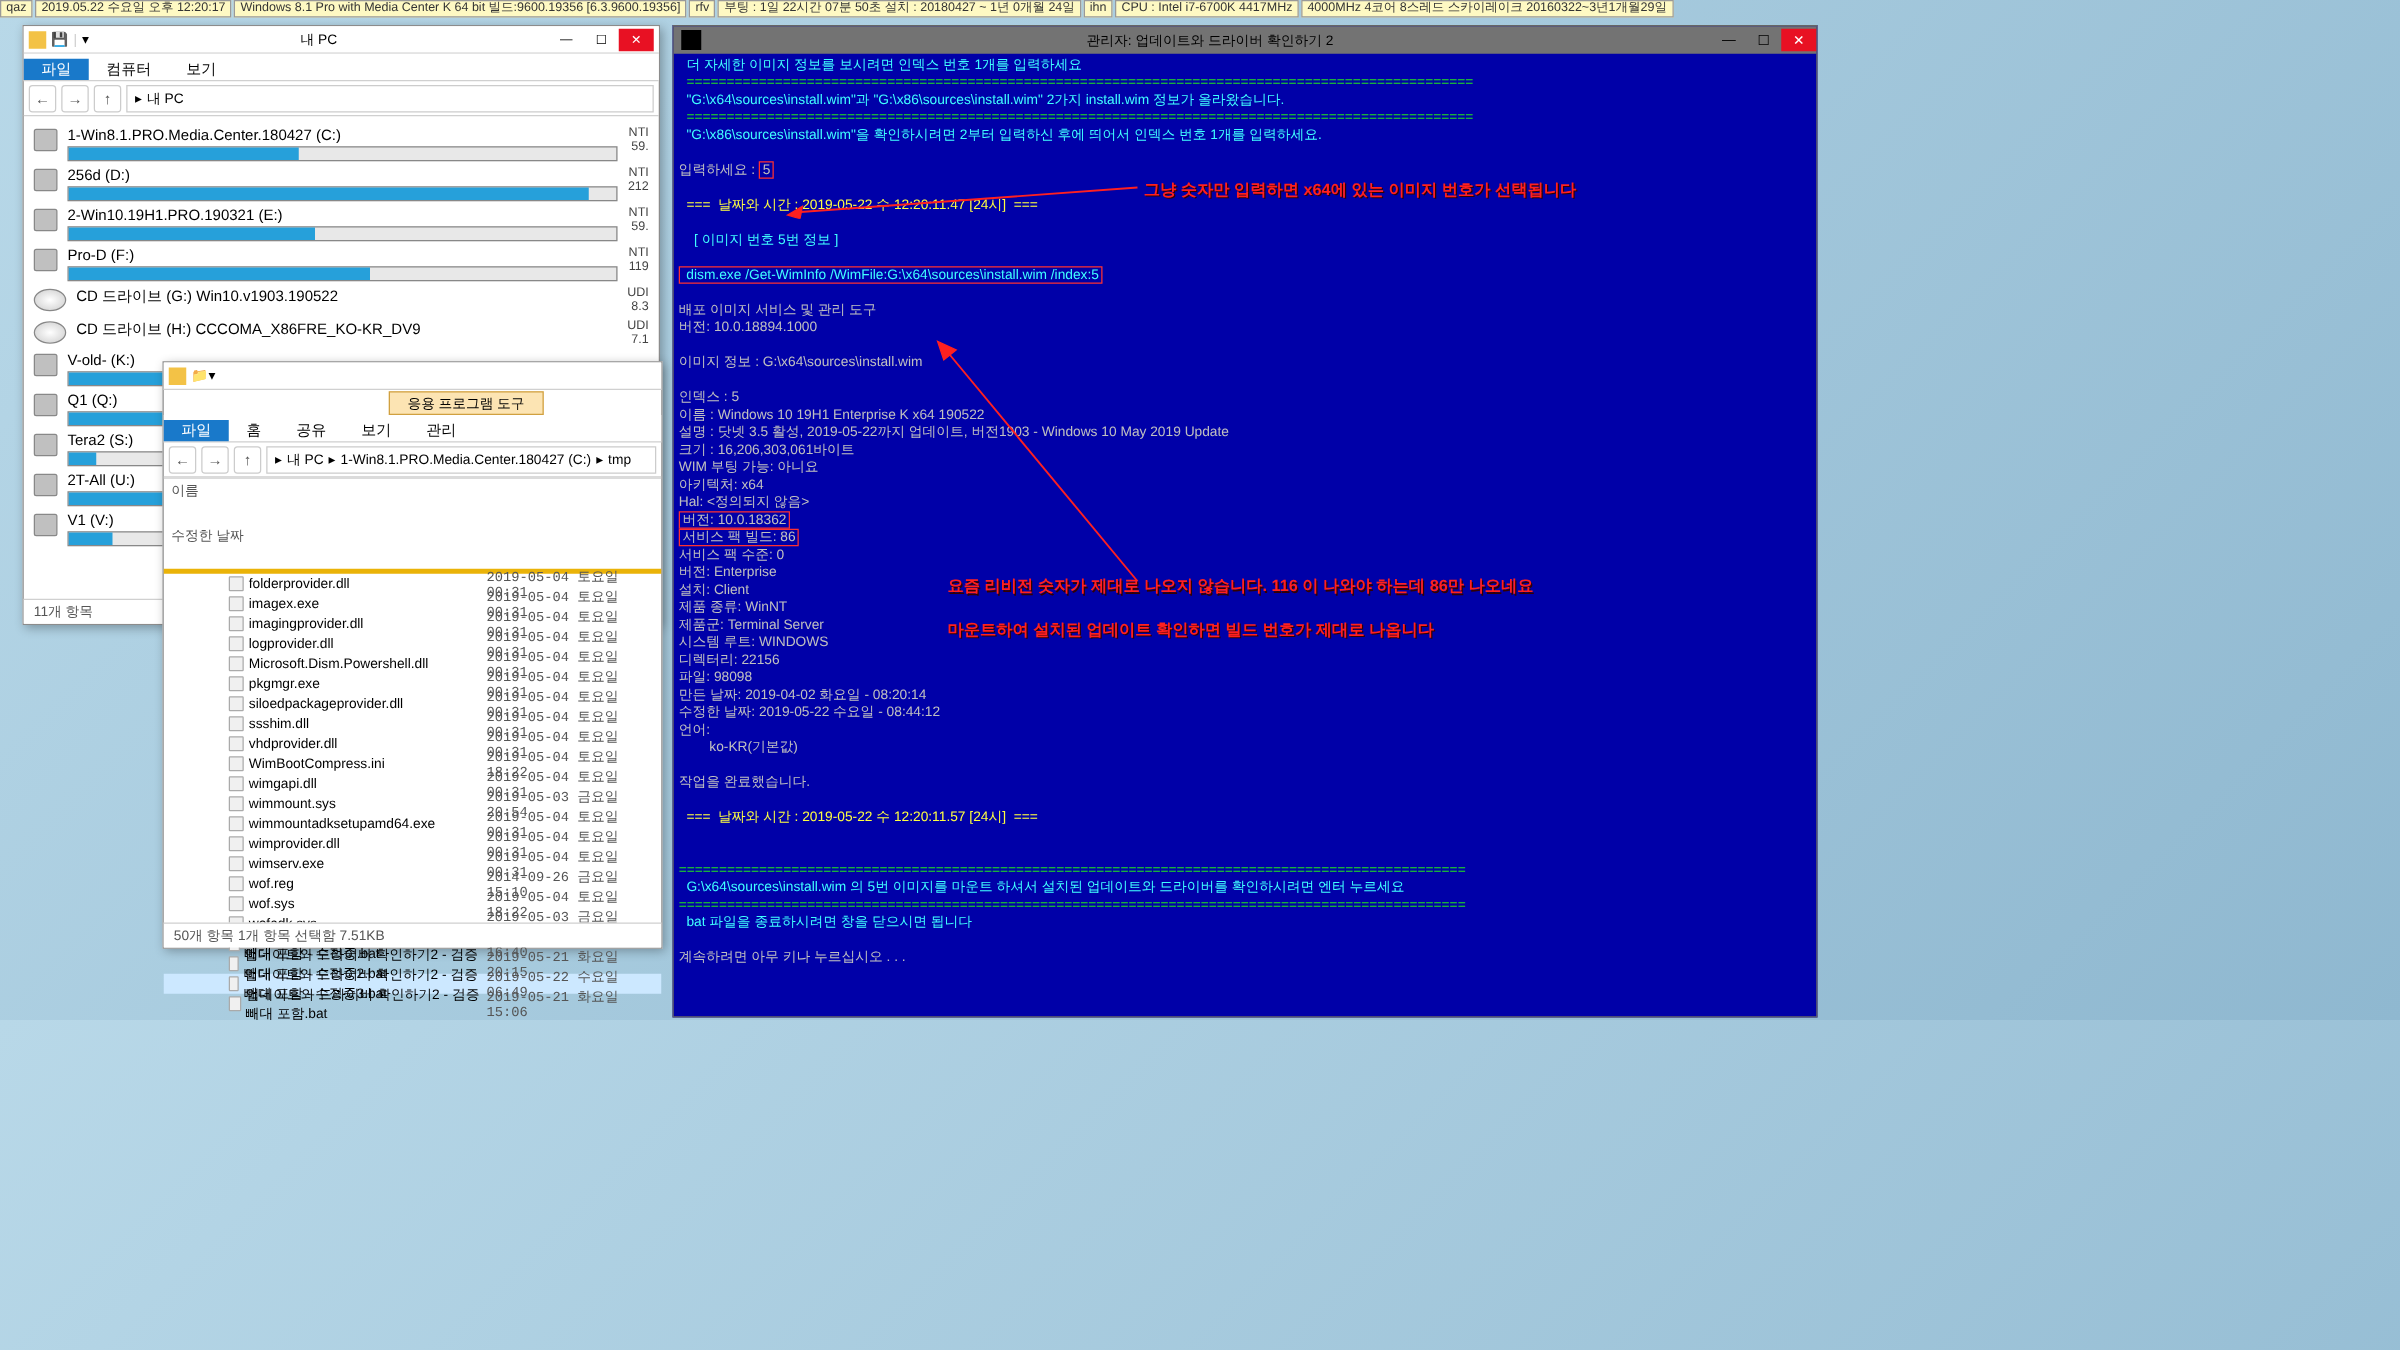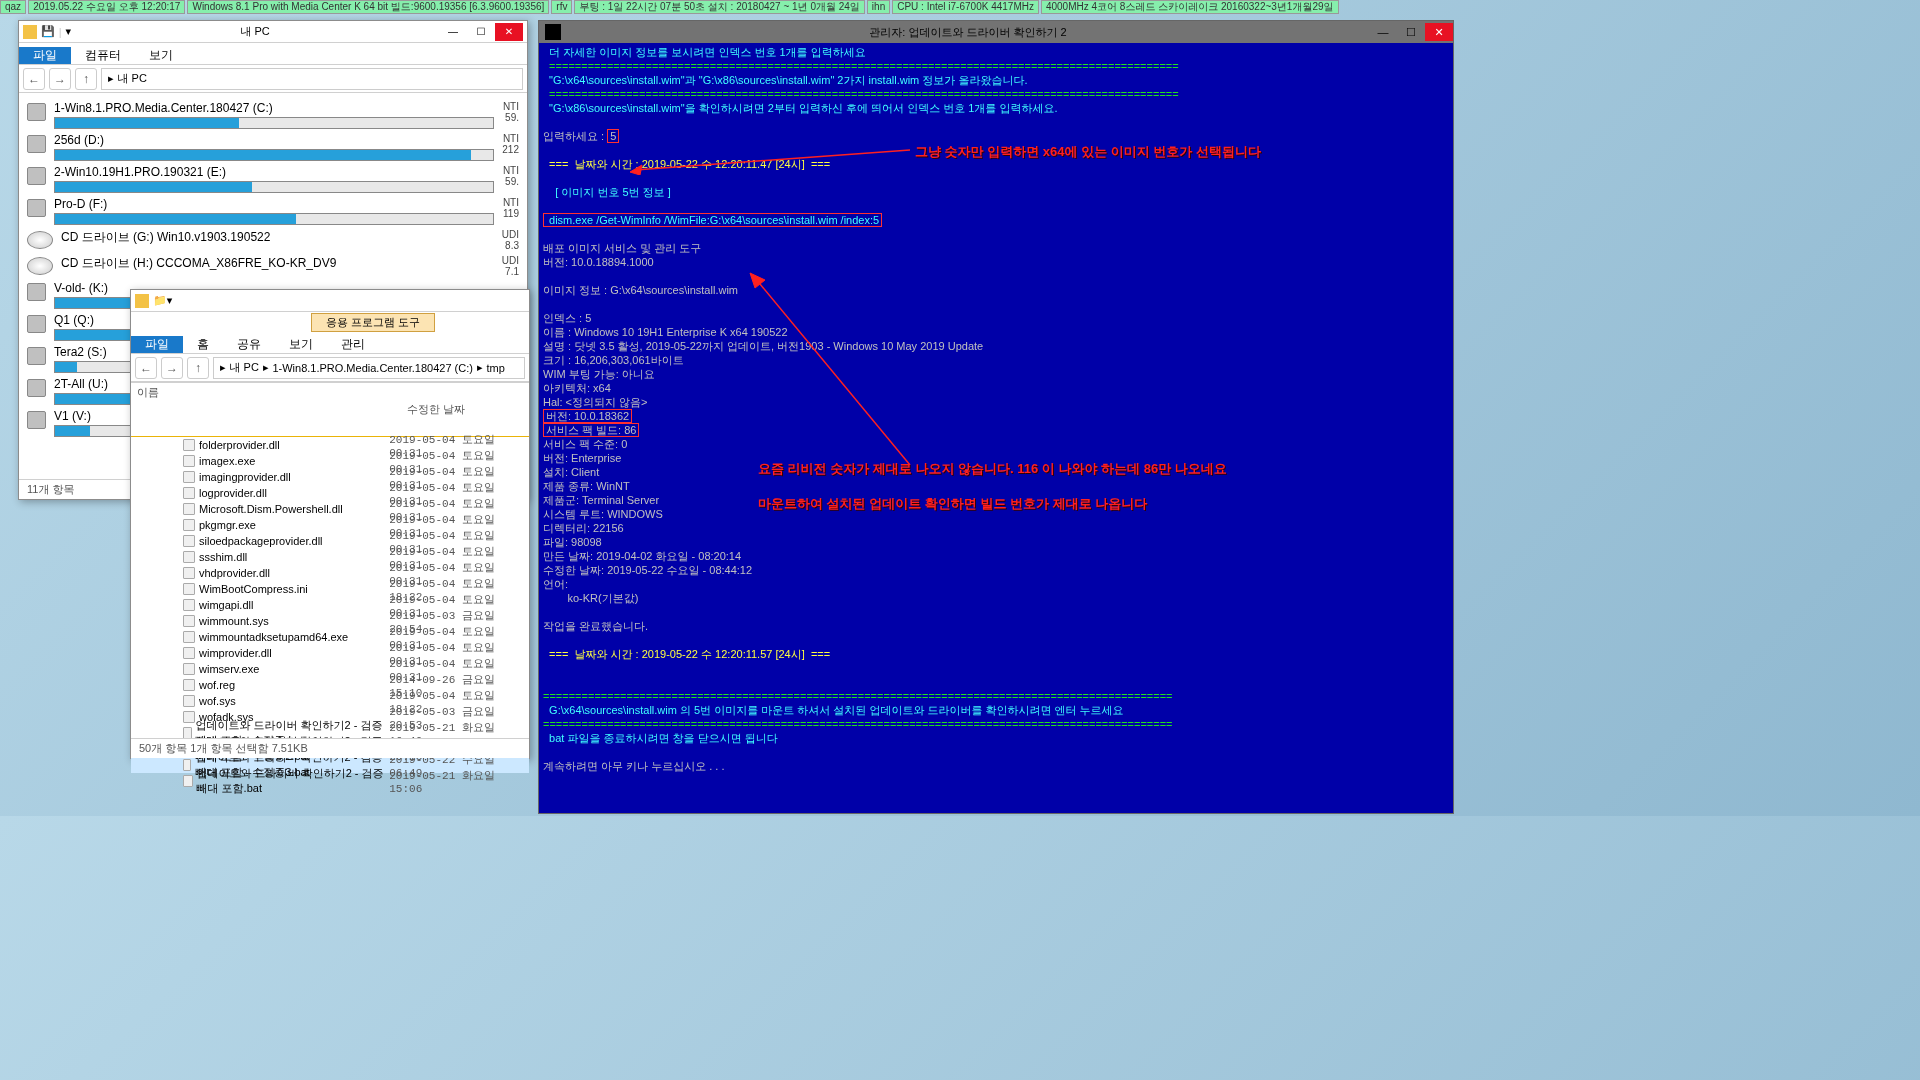--- a/index.html
+++ b/index.html
@@ -1,18 +1,18 @@
 <!DOCTYPE html>
 <html><head>
 <meta charset="utf-8">
 <style>
 * { margin:0; padding:0; box-sizing:border-box; font-family:"Segoe UI","Malgun Gothic",sans-serif; }
 body { width:1456px; height:816px; background:linear-gradient(135deg,#b8d8e8,#8fb8d0); position:relative; overflow:hidden; font-size:11px; }
 .taskbar-info { position:absolute; top:0; left:0; right:0; height:14px; display:flex; gap:2px; z-index:100; }
-.taskbar-info .chip { background:#86efac; border:1px solid #999; padding:0 4px; height:14px; line-height:12px; font-size:10px; color:#333; }
+.taskbar-info .chip { background:#fef9c3; border:1px solid #999; padding:0 4px; height:14px; line-height:12px; font-size:10px; color:#333; }
 .window { position:absolute; background:#fff; border:1px solid #8c8c8c; box-shadow:2px 2px 8px rgba(0,0,0,.3); }
 .titlebar { height:22px; background:#fff; display:flex; align-items:center; padding:0 4px; border-bottom:1px solid #d0d0d0; }
 .titlebar .icon { width:14px; height:14px; margin-right:4px; }
 .titlebar .title-text { flex:1; text-align:center; font-size:11px; }
 .titlebar .win-controls { display:flex; }
 .titlebar .win-controls div { width:28px; height:18px; display:flex; align-items:center; justify-content:center; font-size:10px; cursor:pointer; }
 .titlebar .win-controls .close { background:#e81123; color:#fff; }
 .menubar { height:22px; background:#fff; display:flex; align-items:flex-end; border-bottom:1px solid #d0d0d0; font-size:12px; }
 .menubar .mtab { padding:0 14px; display:flex; align-items:center; cursor:pointer; }
 .menubar .mtab.active { background:#1979ca; color:#fff; }
@@ -26,23 +26,23 @@
 .drive-icon.cd { border-radius:50%; background:radial-gradient(#fff,#ccc); }
 .drive-body { flex:1; }
 .drive-name { font-size:12px; color:#000; }
 .drive-bar { height:12px; border:1px solid #888; background:#e8e8e8; margin-top:2px; position:relative; width:440px; }
 .drive-bar .fill { height:100%; background:#26a0da; }
 .drive-side { font-size:10px; color:#444; text-align:right; width:24px; }
 .statusbar { position:absolute; bottom:0; left:0; right:0; height:20px; border-top:1px solid #d0d0d0; padding:2px 8px; font-size:11px; color:#555; background:#fff; }
 
 
 .ribbon-tabs { height:20px; display:flex; align-items:flex-end; padding-left:180px; }
-.ribbon-tabs .ctx { background:#fce4b3; border:1px solid #d0a040; padding:1px 14px; font-size:11px; }
+.ribbon-tabs .ctx { background:#fce4b3; border:1px solid #d0a040; padding:1px 14px; font-size:11px;font-family:Liberation Serif, serif; }
 .filelist { border-top:1px solid #d0d0d0; }
-.filelist .hdr { display:flex; border-bottom:1px solid #eab308; font-size:11px; color:#555; }
+.filelist .hdr { display:flex; border-bottom:4px solid #eab308; font-size:11px; color:#555;flex-direction:column; }
 .filelist .hdr div:first-child { width:270px; padding:2px 6px; }
 .filelist .hdr div:last-child { flex:1; padding:19px 6px; }
 .filelist .row { display:flex; font-size:11px; padding:0 6px; height:16px; align-items:center; }
 .filelist .row.sel { background:#cce8ff; }
 .filelist .row .fn { width:270px; display:flex; align-items:center; gap:4px;padding-left:46px; }
 .filelist .row .fico { width:12px; height:12px; background:#f0f0f0; border:1px solid #aaa; border-radius:1px; }
 .filelist .row .dt { color:#555;font-family:Liberation Mono, monospace; }
 
 
 .console { background:#0000a8; color:#e0e0e0; position:absolute; border:1px solid #666; }

